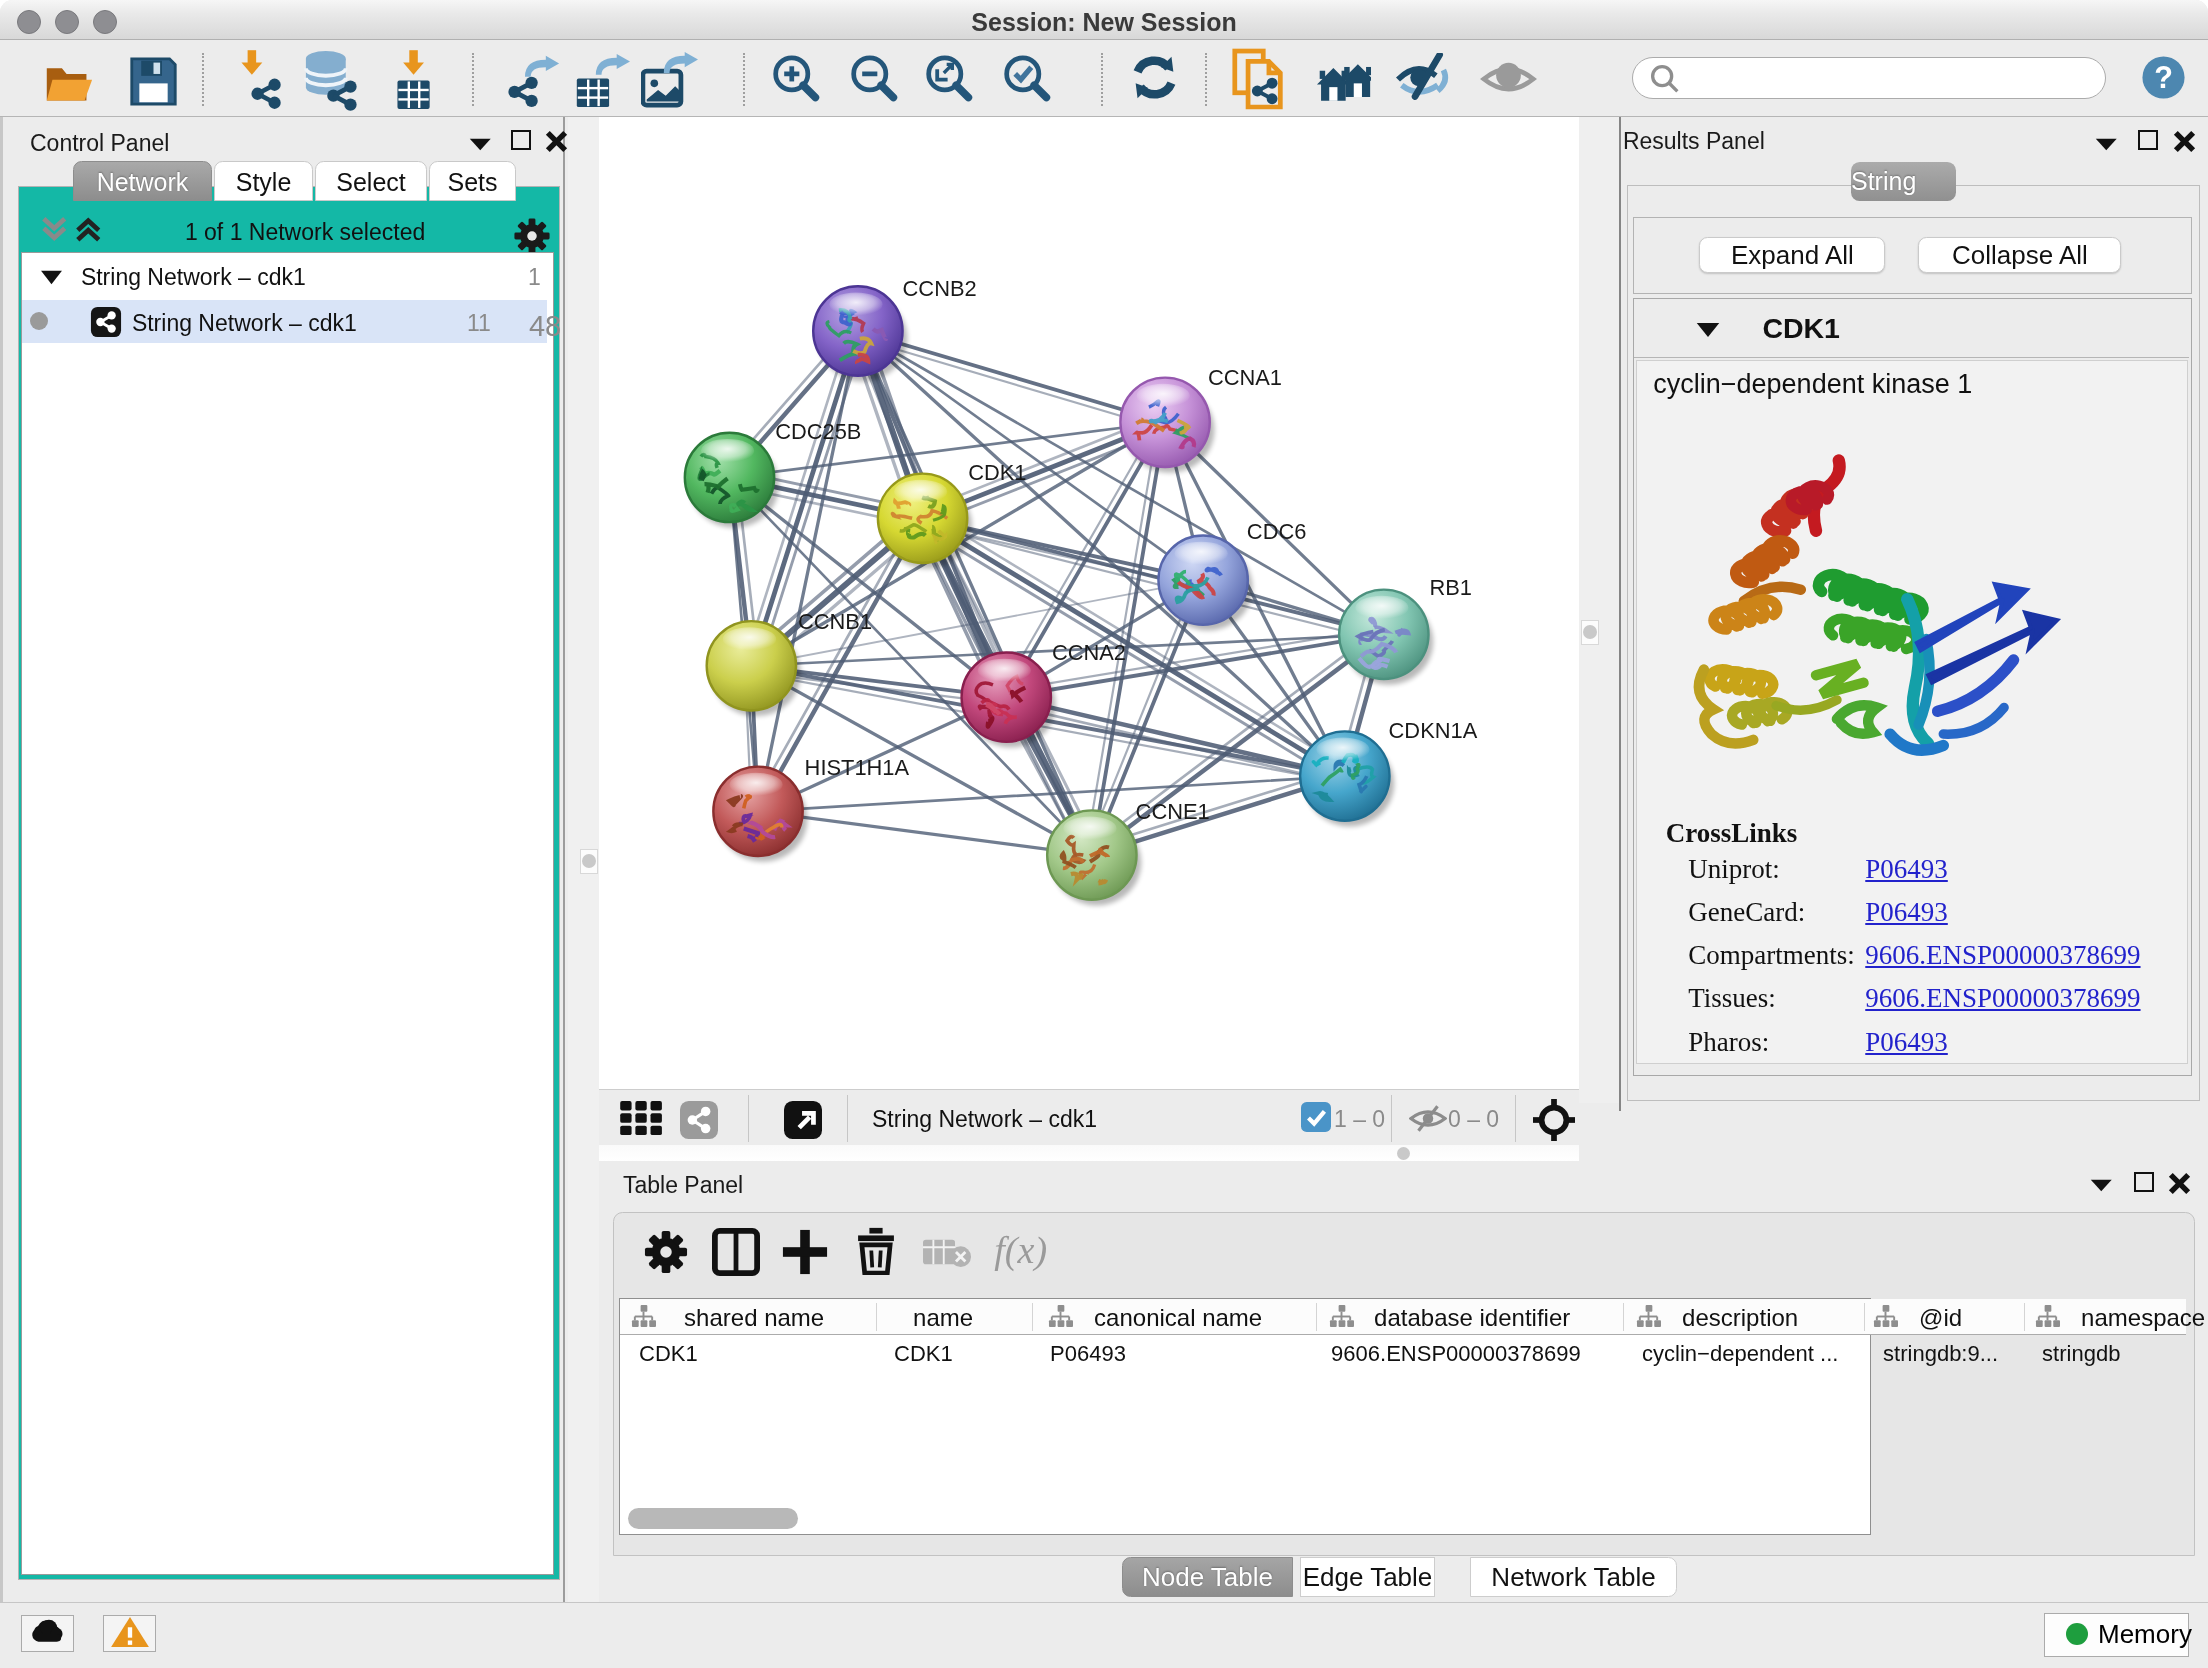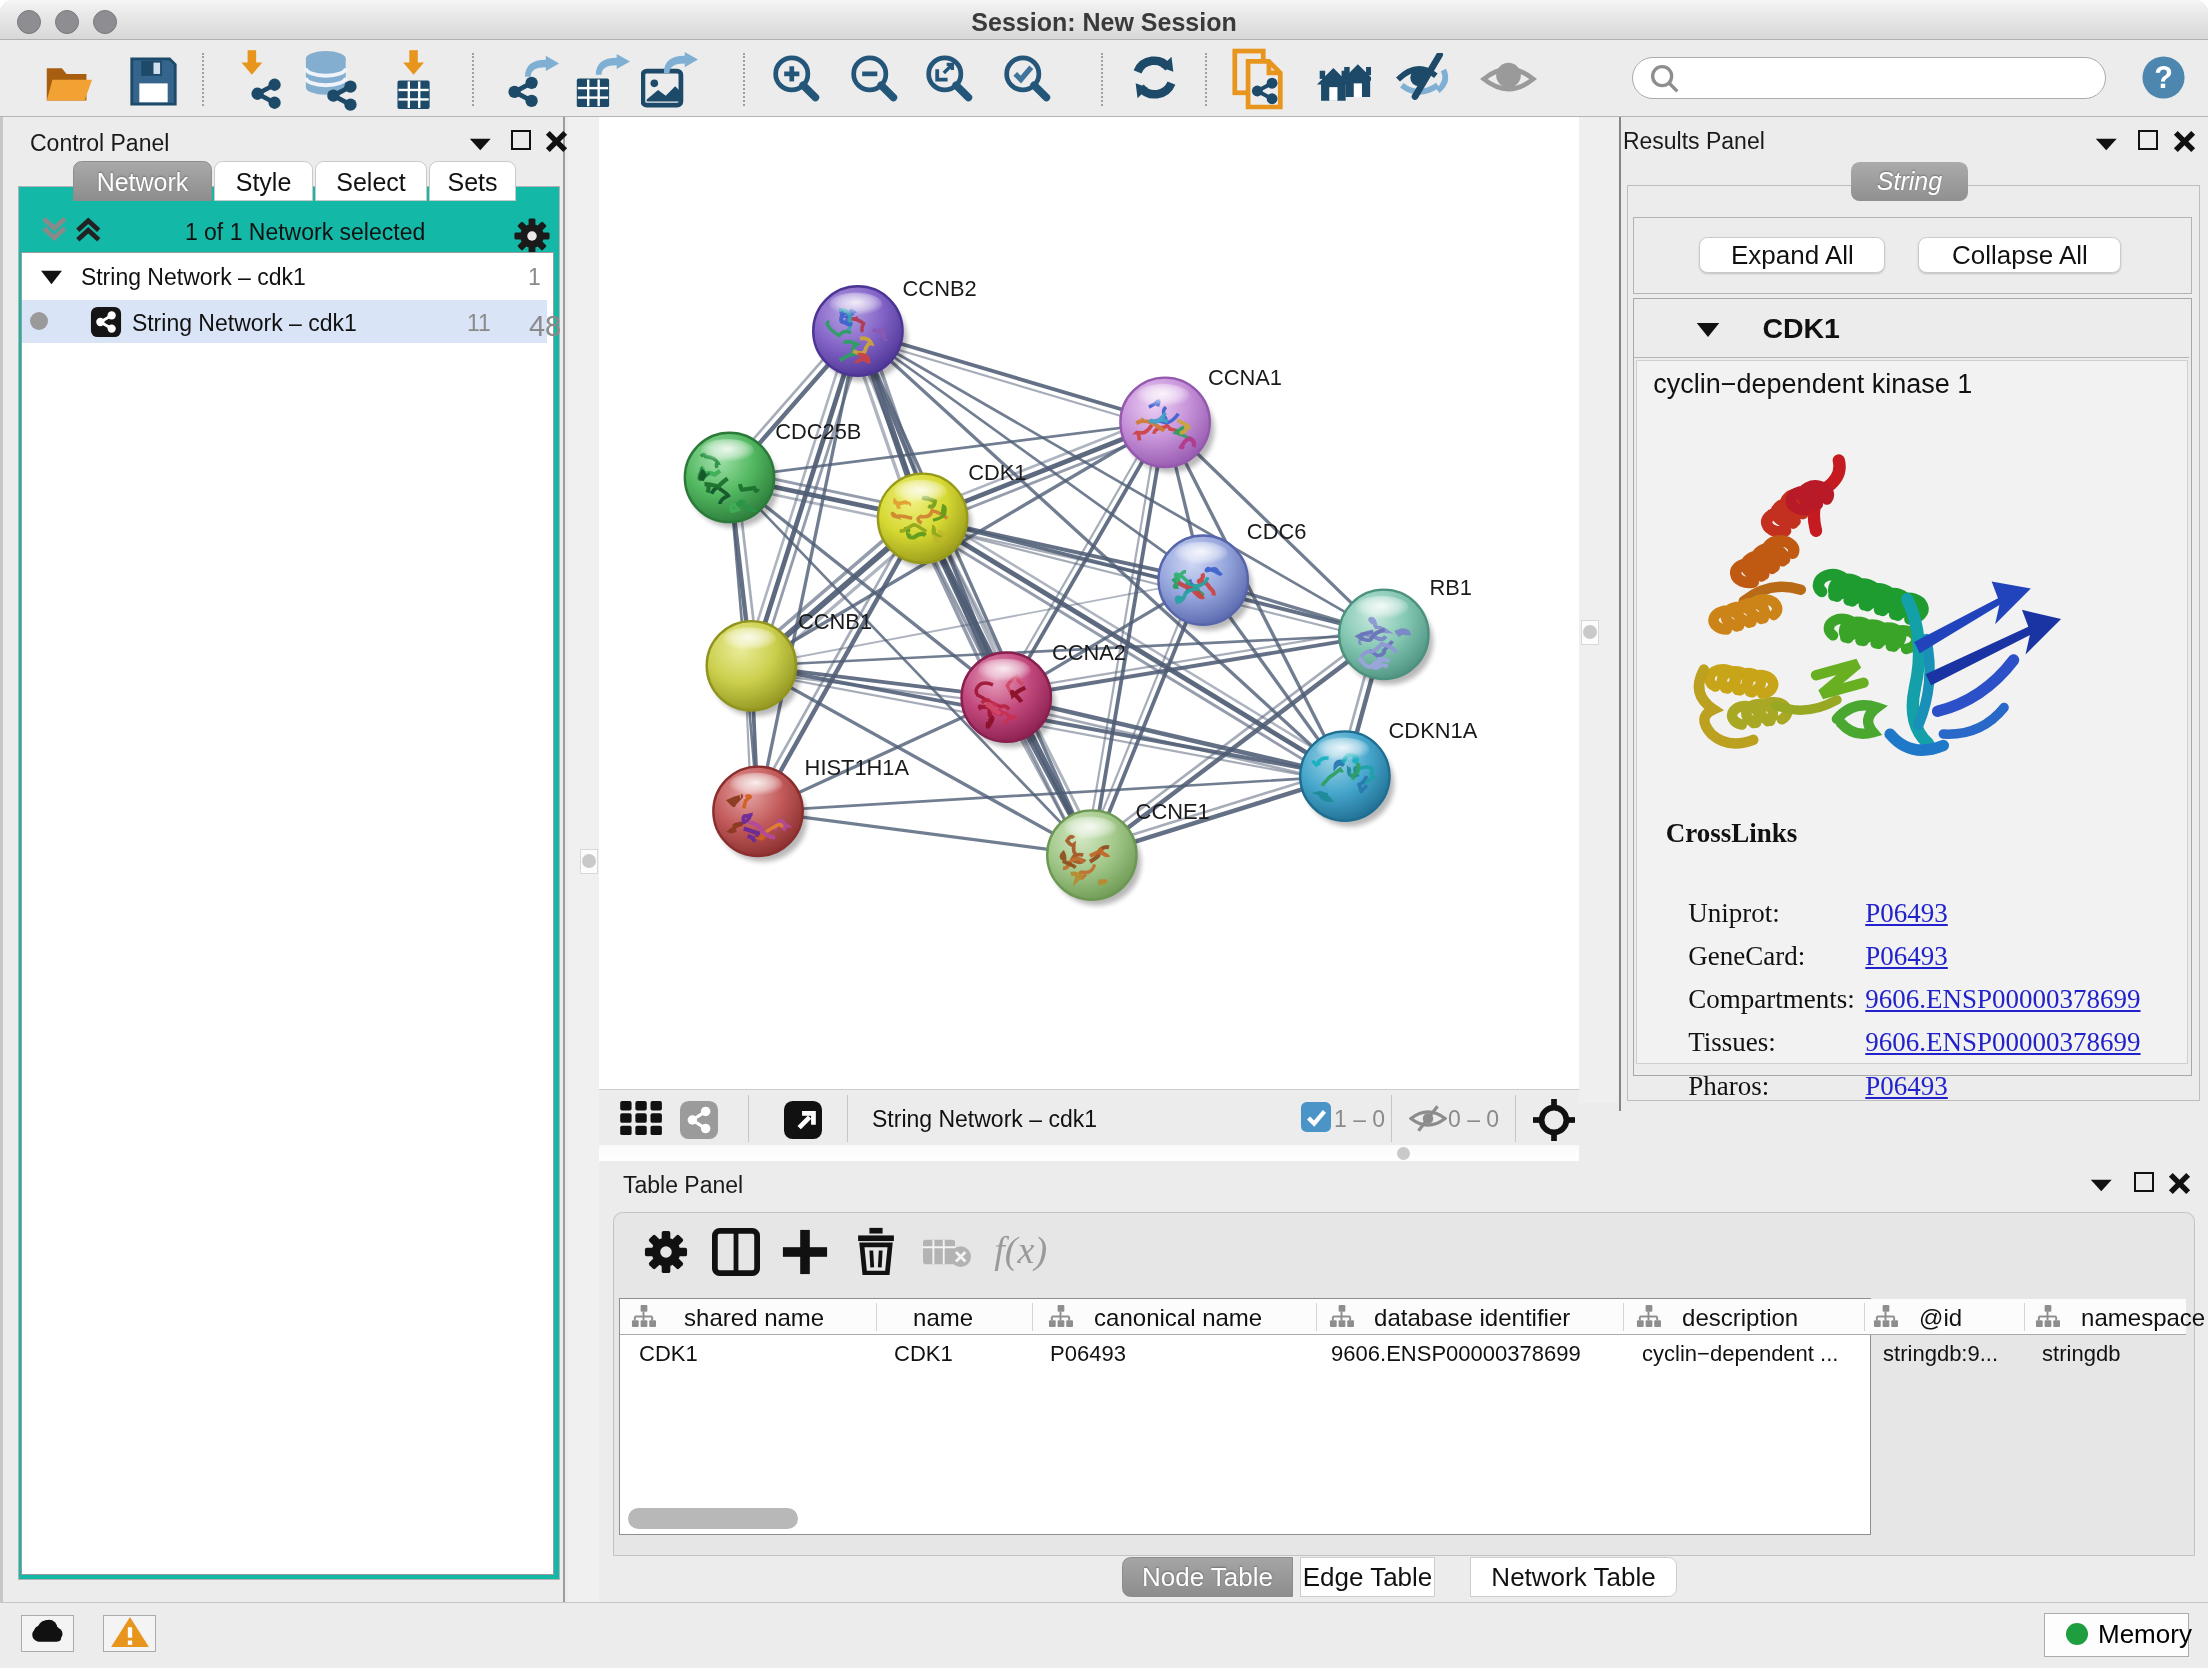--- a/index.html
+++ b/index.html
@@ -33,29 +33,29 @@
 #lhandle { position:absolute; left:580px; top:849px; width:18px; height:25px; background:#fcfcfc; border:1px solid #d8d8d8; }
 #lhandle .dot { position:absolute; left:1px; top:3.8px; width:14.3px; height:14.3px; border-radius:50%; background:#c9c9c9; }
 #midsplit { position:absolute; left:599px; top:1145px; width:980px; height:16px; background:linear-gradient(180deg,#fafafa,#ffffff); }
 #middot { position:absolute; left:1397px; top:1147px; width:13.3px; height:13.3px; border-radius:50%; background:#c9c9c9; }
 #rsplit { position:absolute; left:1579px; top:117px; width:40px; height:986px; background:#efefef; }
 #rhandle { position:absolute; left:1581px; top:620px; width:18px; height:25px; background:#fcfcfc; border:1px solid #d8d8d8; }
 #rhandle .dot { position:absolute; left:1px; top:3.8px; width:14.3px; height:14.3px; border-radius:50%; background:#c9c9c9; }
 
 #rp { position:absolute; left:1619px; top:117px; width:590px; height:994px; background:#ececec; border-left:2.9px solid #858585; }
 #rp-title { position:absolute; left:1.9px; top:11.4px; font-size:23px; color:#1a1a1a; }
-#stringtab { position:absolute; left:230px; top:45px; width:117px; height:39px; background:linear-gradient(180deg,#ababab,#909090); border-radius:8.6px; color:#fff; font-size:25px; text-align:center; line-height:39px; text-shadow:0 -1px 1.9px rgba(0,0,0,.3); z-index:4;font-style:italic; }
+#stringtab { position:absolute; left:230px; top:45px; width:105px; height:39px; background:linear-gradient(180deg,#ababab,#909090); border-radius:8.6px; color:#fff; font-size:25px; line-height:39px; text-shadow:0 -1px 1.9px rgba(0,0,0,.3); z-index:4; }
 #rp-box { position:absolute; left:5.7px; top:68px; width:573px; height:916px; background:#ececec; border:1.9px solid #bdbdbd; }
 #rp-expbox { position:absolute; left:5.7px; top:31px; width:559px; height:77px; background:#ececec; border:1.9px solid #b3b3b3; }
 .rpbtn { position:absolute; top:19px; height:36px; background:#fff; border:1.9px solid #cacaca; border-radius:8.6px; box-shadow:0 1px 1.9px rgba(0,0,0,.18); font-size:26px; text-align:center; color:#111; line-height:34px; }
 #rp-cdkbox { position:absolute; left:5.7px; top:112px; width:559px; height:778px; background:#ececec; border:1.9px solid #a8a8a8; }
 #cdk-head { position:absolute; left:0; top:0; width:555px; height:59px; border-bottom:1.9px solid #b5b5b5; }
 #cdk-content { position:absolute; left:1.9px; top:61px; width:552px; height:704px; background:#f2f2f2; border:1px solid #cfcfcf; }
 .serif { font-family:"Liberation Serif", serif; }
-.xlrow { position:absolute; font-size:27px; color:#111; font-family:"Liberation Serif", serif;margin-top:44px; }
+.xlrow { position:absolute; font-size:27px; color:#111; font-family:"Liberation Serif", serif; }
 .xlink { color:#2222cc; text-decoration:underline; }
 
 #tp { position:absolute; left:599px; top:1161px; width:1609px; height:440px; background:#ececec; }
 #tp-title { position:absolute; left:24px; top:10.5px; font-size:23px; color:#1a1a1a; }
 #tp-graybox { position:absolute; left:14.3px; top:51px; width:1582px; height:344px; background:#e6e6e6; border:1.9px solid #c2c2c2; border-radius:9.5px 9.5px 0 0; }
 #tp-white { position:absolute; left:4.8px; top:85px; width:1252px; height:237px; background:#fff; border:1.9px solid #8f8f8f; }
 #tp-header { position:absolute; left:0; top:0; width:1566px; height:36px; background:#fcfcfc; border-bottom:1.9px solid #ababab; }
 .colsep { position:absolute; top:3.8px; height:28.5px; width:0; border-left:1.9px solid #d4d4d4; }
 .hicon { position:absolute; top:4.8px; }
 .htext { position:absolute; top:4.8px; font-size:24px; color:#111; }

